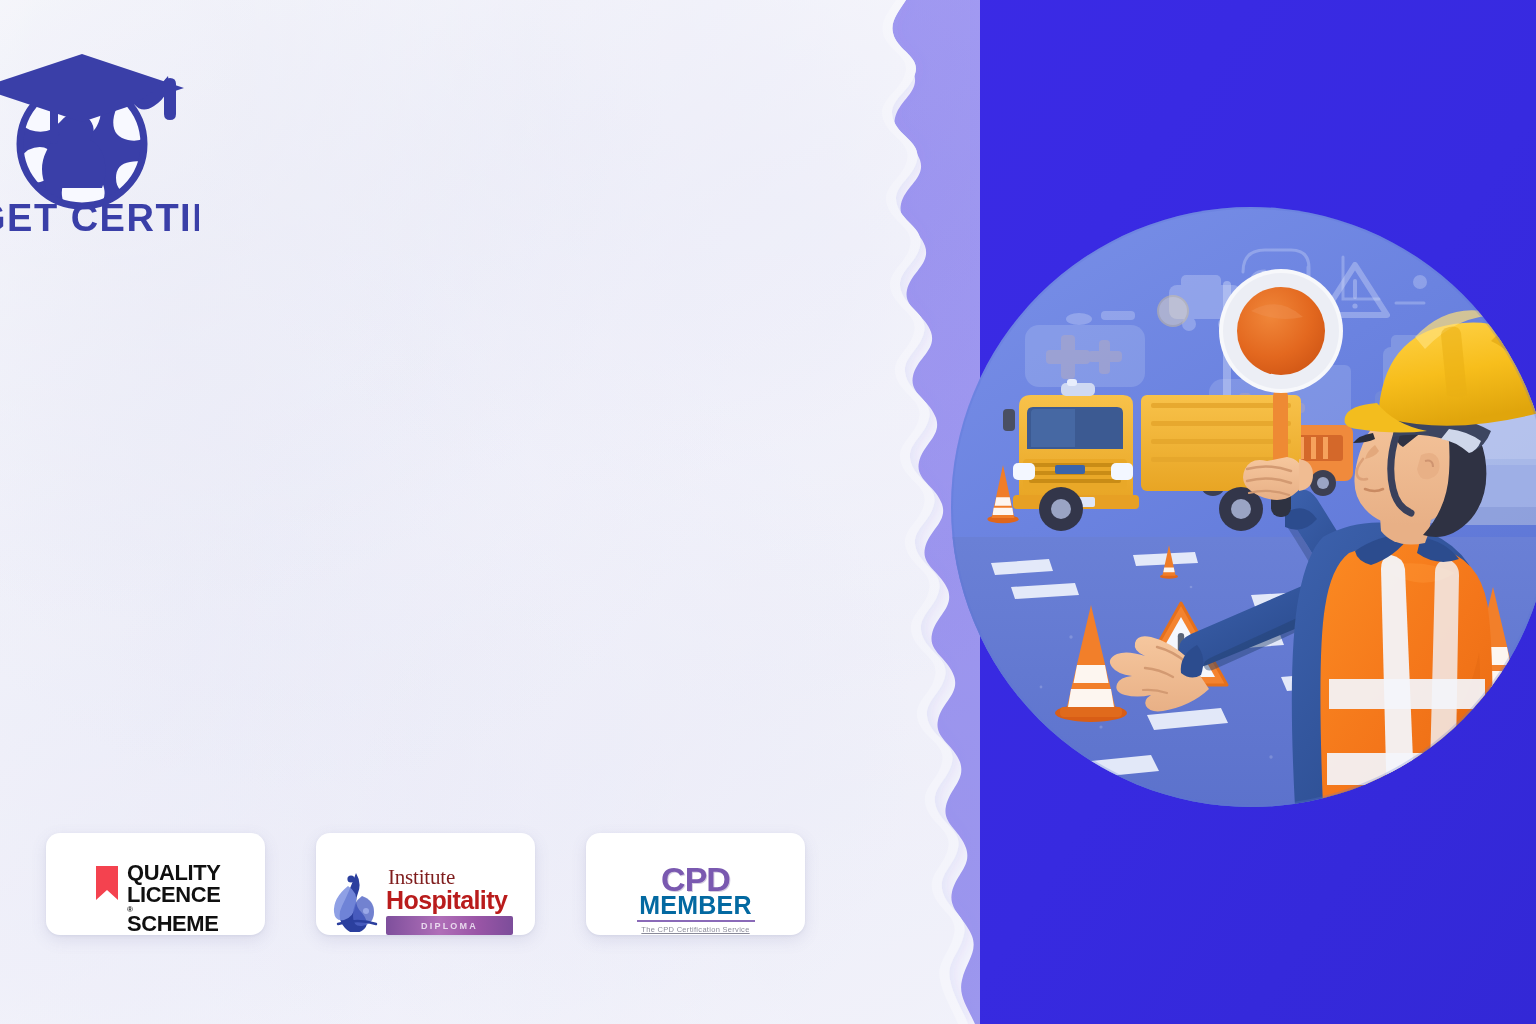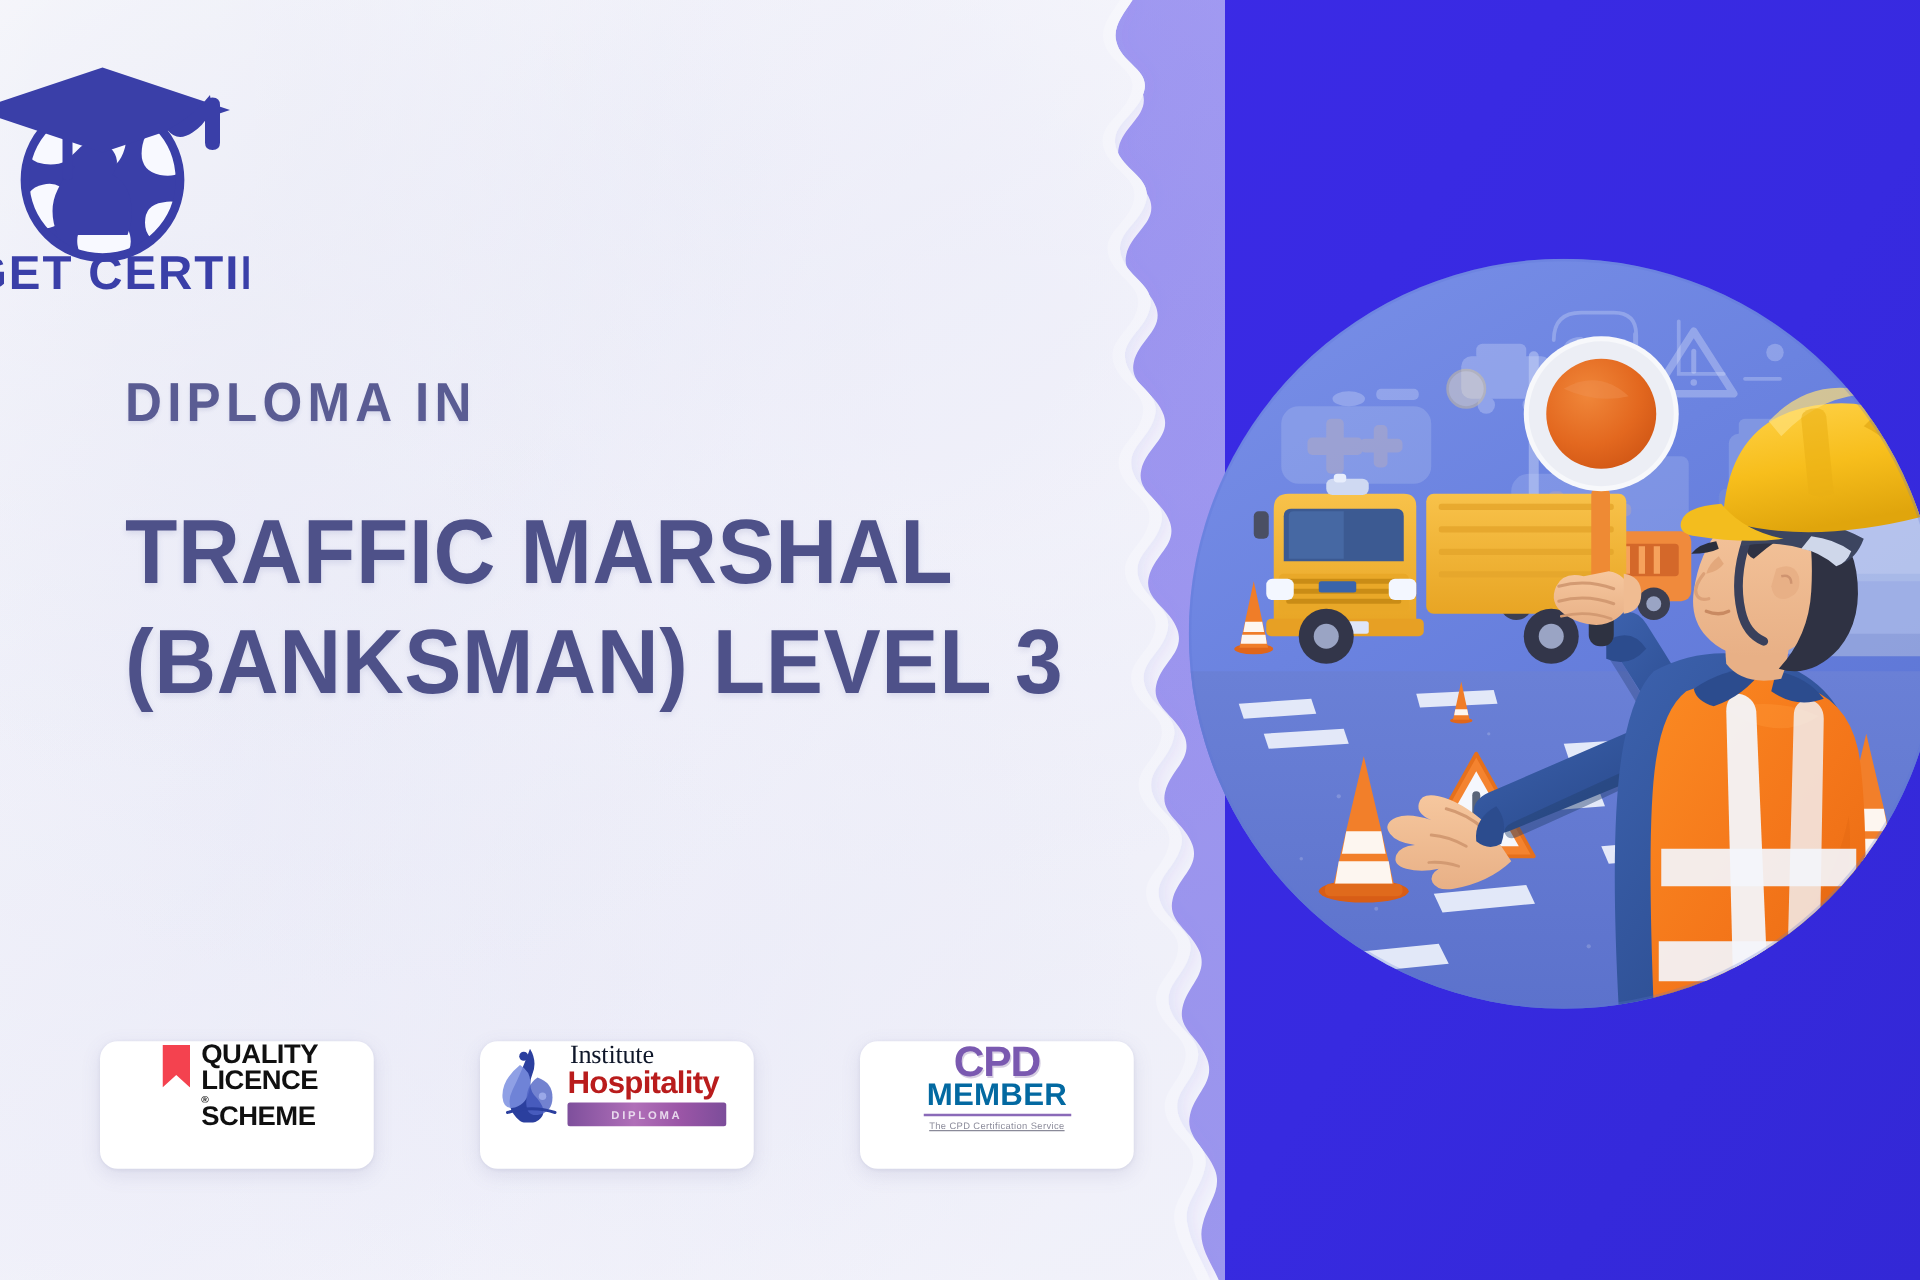--- a/index.html
+++ b/index.html
@@ -79,42 +79,41 @@
 
   
   .badges {
     position:absolute; left:46px; top:833px;
     display:flex; gap:51px;
   }
   .badge-card {
     width:219px; height:102px;
     background:#ffffff; border-radius:14px;
     box-shadow:0 5px 16px rgba(92,96,150,.13), 0 1px 3px rgba(92,96,150,.10);
-    display:flex; align-items:flex-start; justify-content:center;
+    display:flex; align-items:flex-end; justify-content:center;
     overflow:hidden;
-    margin-left:34px;
   }
 
   
   .qls { display:flex; align-items:flex-start; gap:9px; padding-left:4px; }
   .qls-ribbon { width:22px; height:34px; margin-top:3px; flex:0 0 auto; }
   .qls-text {
     font-size:21.5px; font-weight:700; line-height:0.99;
     color:#101010; letter-spacing:-.4px;
     transform:scaleX(1.02); transform-origin:left top;
   }
   .qls-text span { display:block; white-space:nowrap; }
   .qls-reg { font-size:8px; vertical-align:super; letter-spacing:0; }
 
   
   .ioh { display:flex; align-items:center; gap:4px; padding-right:6px; }
   .ioh-mark { width:50px; height:62px; flex:0 0 auto; }
   .ioh-words { display:flex; flex-direction:column; align-items:flex-start; }
   .ioh-l1 {
-    font-size:21px; font-weight:400; color:#0f172a;
+    font-size:21px; font-weight:400; color:#7f1d1d;
     letter-spacing:-.2px; line-height:1; margin-left:2px;
     font-family:"Liberation Serif", serif;
   }
   .ioh-l2 {
     font-size:25px; font-weight:700; color:#b91c1c;
     letter-spacing:-.6px; line-height:1.05; margin-top:-1px;
   }
   .ioh-banner {
     margin-top:3px; width:127px; height:19px; border-radius:2px;
     background:linear-gradient(90deg,#7e4f9c 0%,#b06fb8 42%,#9a55a6 72%,#7c4d9a 100%);
@@ -620,27 +619,20 @@
         <circle cx="98" cy="118" r="62" fill="none" stroke="#3a3fa8" stroke-width="7"></circle>
 
         <path d="M98 28 L200 62 L98 96 L-4 62 Z" fill="#3a3fa8"></path>
         <path d="M150 78 q22 -12 34 -28 q4 18 -14 30 q-12 8 -20 -2 z" fill="#3a3fa8"></path>
         <path d="M186 52 q6 0 6 6 v30 q0 6 -6 6 q-6 0 -6 -6 v-30 q0 -6 6 -6 z" fill="#3a3fa8"></path>
 
         <text x="-8" y="205" font-family="Liberation Sans, sans-serif" font-size="38" font-weight="700" fill="#3a3fa8" letter-spacing="1.5">GET CERTIFY</text>
       </svg>
     </div>
 
-    <div class="headings">
-      <div class="kicker">DIPLOMA IN</div>
-      <div class="title">
-        <span class="title-line">TRAFFIC MARSHAL</span>
-        <span class="title-line">(BANKSMAN) LEVEL 3</span>
-      </div>
-    </div>
 
     <div class="badges">
 
       <div class="badge-card">
         <div class="qls">
           <svg class="qls-ribbon" viewBox="0 0 22 34" aria-hidden="true">
             <path d="M0 0 H22 V34 L11 24 L0 34 Z" fill="#f4424f"></path>
           </svg>
           <div class="qls-text">
             <span>QUALITY</span>

